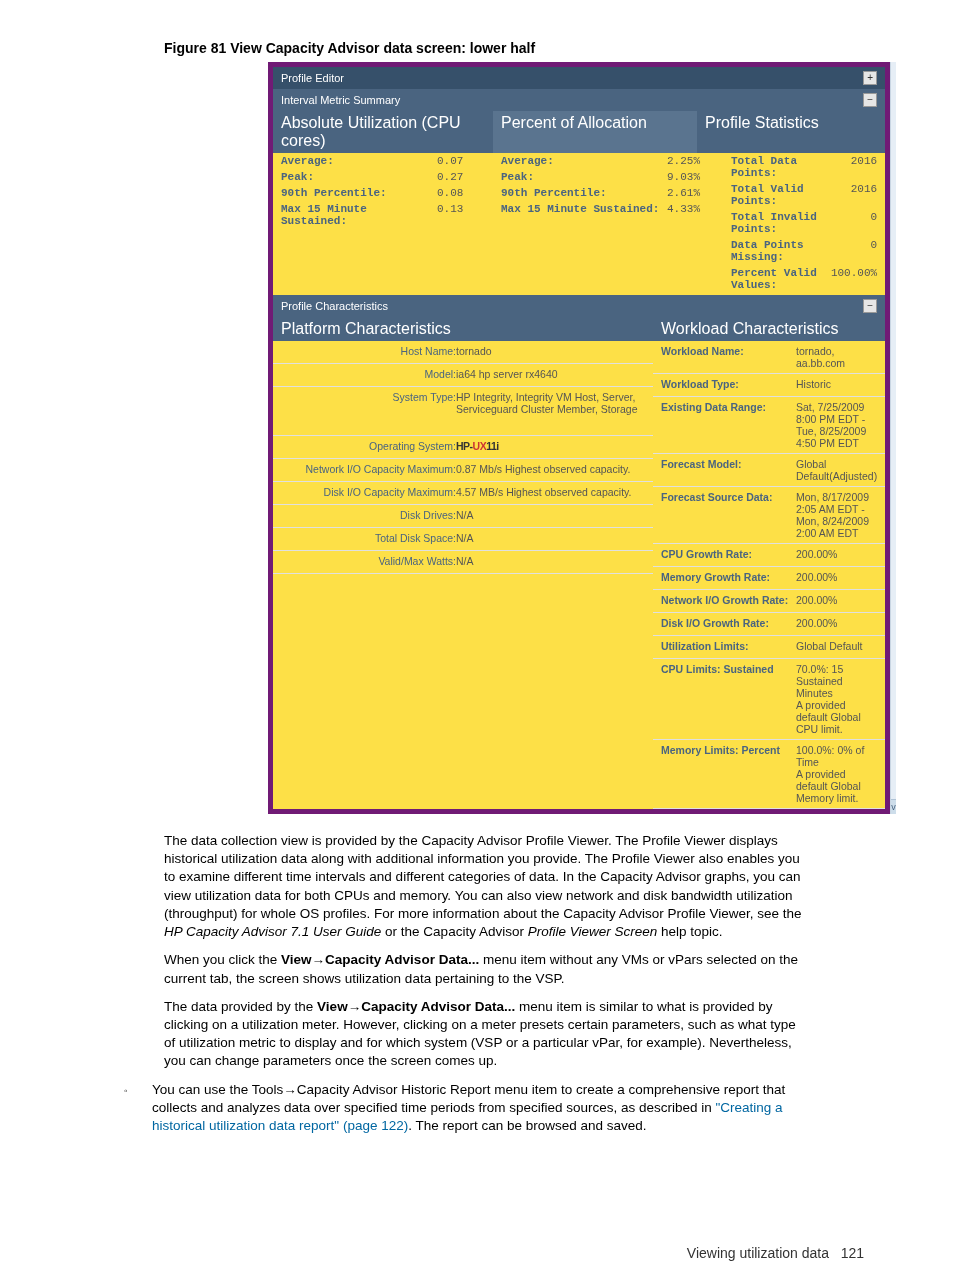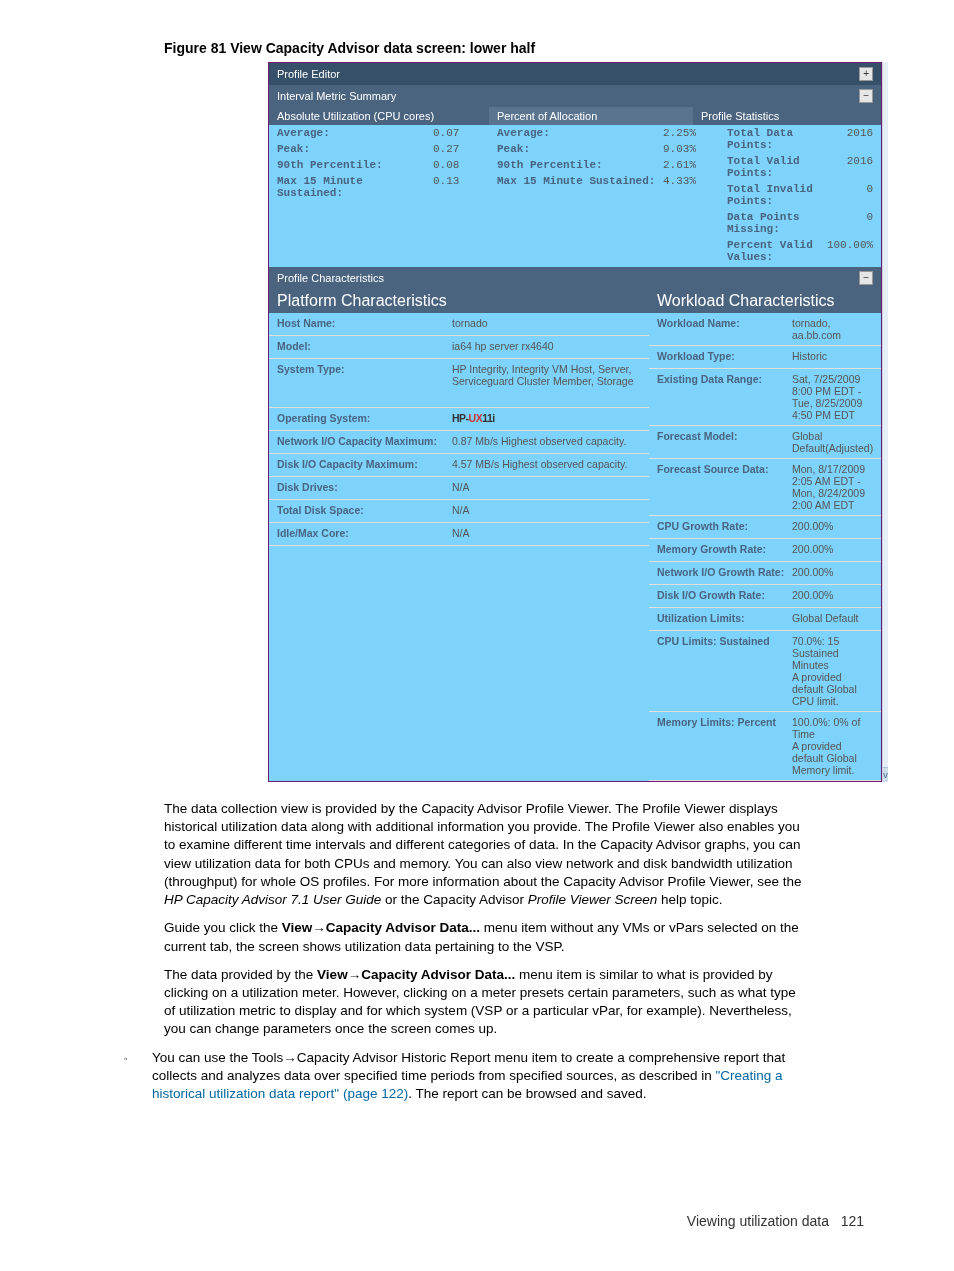--- a/index.html
+++ b/index.html
@@ -13,45 +13,45 @@
     box-sizing: border-box;
   }
   .figure-caption {
     font-weight: bold;
     font-size: 14px;
     margin: 0 0 6px 104px;
   }
   .screenshot {
     margin-left: 104px;
     width: 640px;
-    border: 1px solid #701a75;
+    border: 5px solid #701a75;
     font-size: 11px;
     color: #333;
-    background: #7dd3fc;
+    background: #fde047;
   }
   .panel-header {
     background: #36506a;
     color: #fff;
     padding: 4px 8px;
     font-size: 11px;
     display: flex;
     justify-content: space-between;
     align-items: center;
   }
   .panel-header.light {
     background: #4a6480;
   }
   .subheader-row {
     display: flex;
   }
   .subheader {
     background: #4a6480;
     color: #fff;
     padding: 3px 8px;
-    font-size: 11px;
+    font-size: 16px;
     box-sizing: border-box;
   }
   .subheader.light {
     background: #5a748f;
   }
   .cols3 {
     display: flex;
     align-items: flex-start;
   }
   .col3a { width: 220px; }
@@ -98,24 +98,25 @@
     flex: 1;
   }
   .char-row {
     display: flex;
     border-bottom: 1px solid #e0e0e0;
     padding: 4px 8px;
     min-height: 14px;
   }
   .char-row .ck {
     color: #4a6480;
-    font-weight: bold;
+    font-weight: normal;
     width: 175px;
     flex: 0 0 175px;
     font-size: 10.5px;
+    text-align: right;
   }
   .char-row .ckR {
     color: #4a6480;
     font-weight: bold;
     width: 135px;
     flex: 0 0 135px;
     font-size: 10.5px;
   }
   .char-row .cv {
     color: #555;
@@ -310,21 +311,21 @@
           </div>
       <div class="char-row">
             <span class="ck">Disk Drives:</span>
             <span class="cv">N/A</span>
           </div>
       <div class="char-row">
             <span class="ck">Total Disk Space:</span>
             <span class="cv">N/A</span>
           </div>
       <div class="char-row">
-            <span class="ck">Idle/Max Core:</span>
+            <span class="ck">Valid/Max Watts:</span>
             <span class="cv">N/A</span>
           </div>
     </div>
     <div class="char-col-right">
       <div class="char-row">
             <span class="ckR">Workload Name:</span>
             <span class="cv">tornado, aa.bb.com</span>
           </div>
       <div class="char-row">
             <span class="ckR">Workload Type:</span>
@@ -373,21 +374,21 @@
 <div class="scrollbit">
   <div class="scroll-arrow">v</div>
 </div>
 </div>
 
 <div class="body-text">
   <p>
     <span>The data collection view is provided by the Capacity Advisor Profile Viewer. The Profile Viewer displays historical utilization data along with additional information you provide. The Profile Viewer also enables you to examine different time intervals and different categories of data. In the Capacity Advisor graphs, you can view utilization data for both CPUs and memory. You can also view network and disk bandwidth utilization (throughput) for whole OS profiles. For more information about the Capacity Advisor Profile Viewer, see the </span><span class="i">HP Capacity Advisor 7.1 User Guide</span><span> or the Capacity Advisor </span><span class="i">Profile Viewer Screen</span><span> help topic.</span>
   </p>
   <p>
-    <span>Guide you click the </span><span class="b">View</span><span>→</span><span class="b">Capacity Advisor Data...</span><span> menu item without any VMs or vPars selected on the current tab, the screen shows utilization data pertaining to the VSP.</span>
+    <span>When you click the </span><span class="b">View</span><span>→</span><span class="b">Capacity Advisor Data...</span><span> menu item without any VMs or vPars selected on the current tab, the screen shows utilization data pertaining to the VSP.</span>
   </p>
   <p>
     <span>The data provided by the </span><span class="b">View</span><span>→</span><span class="b">Capacity Advisor Data...</span><span> menu item is similar to what is provided by clicking on a utilization meter. However, clicking on a meter presets certain parameters, such as what type of utilization metric to display and for which system (VSP or a particular vPar, for example). Nevertheless, you can change parameters once the screen comes up.</span>
   </p>
 </div>
 
 <div class="bullet-item">
   <div class="bullet">◦</div>
   <div class="bullet-body">
     <span>You can use the </span><span class="b">Tools</span><span>→</span><span class="b">Capacity Advisor Historic Report</span><span> menu item to create a comprehensive report that collects and analyzes data over specified time periods from specified sources, as described in </span><span class="link">"Creating a historical utilization data report" (page 122)</span><span>. The report can be browsed and saved.</span>

